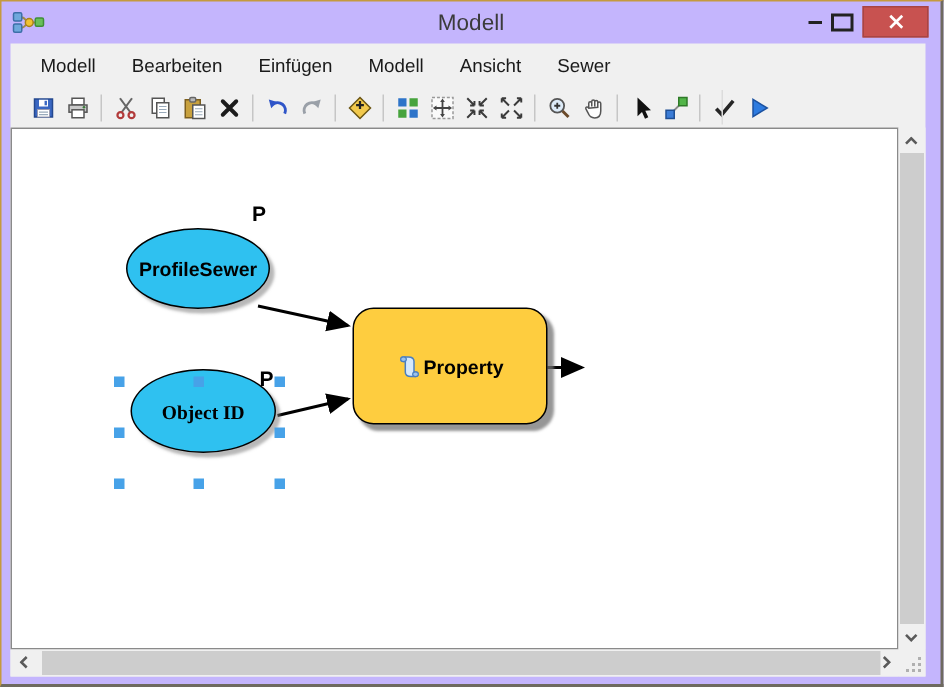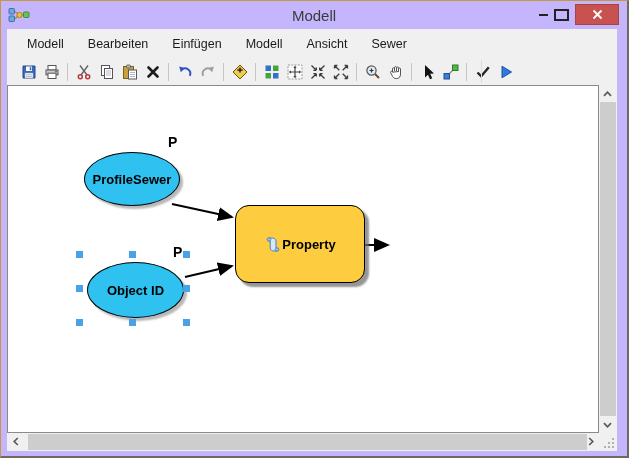--- a/index.html
+++ b/index.html
@@ -34,22 +34,22 @@
   .tb-edge{position:absolute;left:474px;top:2px;height:23px;border-left:1px solid #dcdcdc;}
   
   .canvas{position:absolute;left:0;top:56px;width:592px;height:348px;background:#fff;
           border:1px solid #8a8a8a;box-sizing:border-box;}
   .node{position:absolute;display:flex;align-items:center;justify-content:center;
         text-align:center;font-weight:bold;font-size:13px;
         line-height:15px;color:#000;box-sizing:border-box;}
   .ellipse{border:1.6px solid #000;border-radius:50%;}
   .n-profile{left:76px;top:66px;width:96px;height:54px;background:#2FC1F0;
              box-shadow:3px 3px 2px rgba(125,125,125,.55);}
-  .n-object{left:79px;top:176px;width:97px;height:56px;background:#2FC1F0;
-            box-shadow:3px 3px 2px rgba(125,125,125,.55);}
+  .n-object{left:79px;top:160px;width:97px;height:56px;background:#2FC1F0;
+            box-shadow:3px 3px 2px rgba(125,125,125,.55);font-family:Liberation Serif, serif;}
   .n-tool{left:227px;top:119px;width:130px;height:78px;background:#FECD3F;
           border:1.6px solid #000;border-radius:14px;
           box-shadow:4px 4px 2px rgba(115,115,115,.75);}
   .n-tool svg{width:18px;height:18px;margin-bottom:1px;}
   .n-sewer{left:384px;top:120px;width:133px;height:78px;background:#60C860;
            box-shadow:4px 4px 2px rgba(115,115,115,.75);}
   .pbadge{position:absolute;font-weight:bold;font-size:14px;color:#000;}
   .p1{left:160px;top:48px;}
   .p2{left:165px;top:158px;}
   .handle{position:absolute;width:7px;height:7px;background:#47A2E8;}

